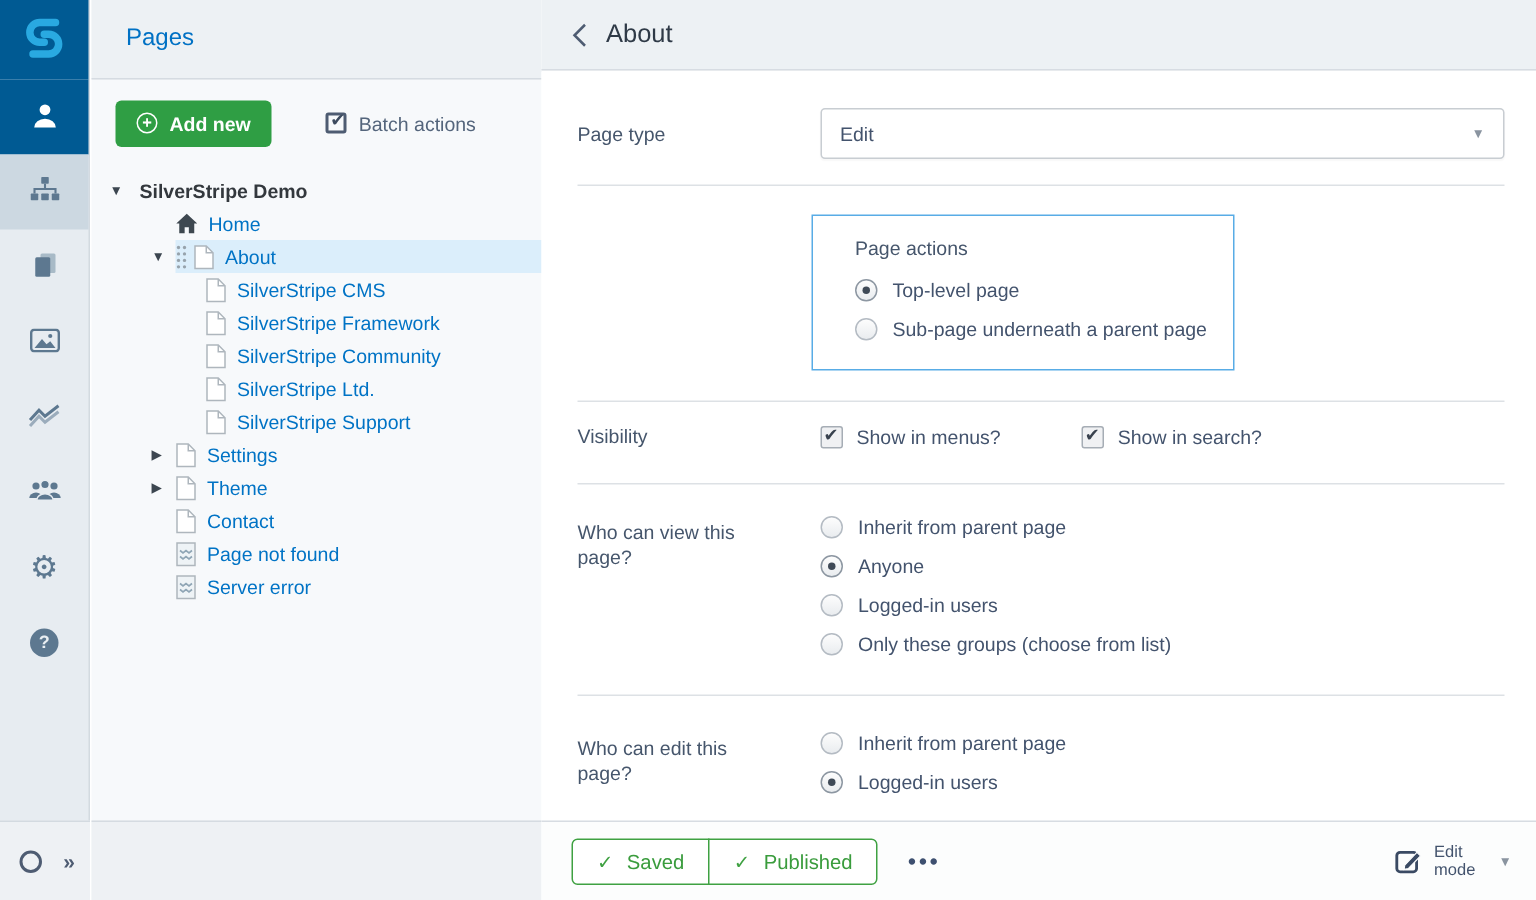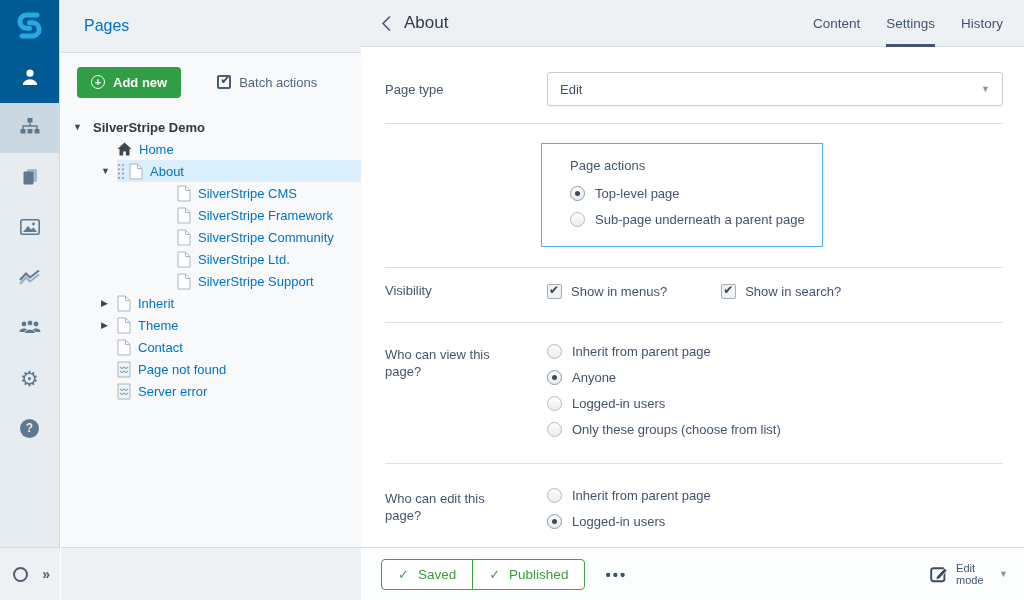--- a/index.html
+++ b/index.html
@@ -26,21 +26,21 @@
   .btn-addnew { display:inline-flex; align-items:center; gap:8px; background:#2f9e44; border:none; color:#fff; font-size:13px; font-weight:bold; padding:8px 14px; border-radius:4px; cursor:pointer; font-family:inherit; }
   .plus-circ { width:14px; height:14px; border:1.6px solid #fff; border-radius:50%; display:inline-flex; align-items:center; justify-content:center; font-size:11px; font-weight:bold; line-height:1; }
   .batch { display:inline-flex; align-items:center; gap:8px; margin-left:16px; color:#54657c; cursor:pointer;padding-left:20px; }
   .batch-box { width:14px; height:14px; border:2px solid #4e5c72; border-radius:2px; position:relative; }
   .batch-box::after { content:"\2714"; position:absolute; left:1px; top:-4px; font-size:12px; color:#3c4a5e; }
   .list-toggle { margin-left:auto; cursor:pointer; display:flex; }
 
   .tree { padding-top:5px; }
   .tree-row { height:22px; display:flex; align-items:center; cursor:pointer; }
   .arrow { width:16px; flex:0 0 16px; font-size:9px; color:#3c4650; text-align:left; cursor:pointer; }
-  .pl-root { padding-left:12px; } .pl-1 { padding-left:40px; } .pl-2 { padding-left:116px;text-align:center; }
+  .pl-root { padding-left:12px; } .pl-1 { padding-left:40px; } .pl-2 { padding-left:76px;text-align:center; }
   .t-label { color:#0073c5; margin-left:7px; white-space:nowrap; }
   .t-root-label { color:#33383d; font-weight:bold; margin-left:4px; }
   .sel-wrap { display:flex; align-items:center; flex:1; height:22px; background:#dbeefb; }
   .drag-dots { margin-right:4px; display:flex; }
   .t-icon { display:flex; flex:0 0 auto; }
   .tree-bottom { position:absolute; left:0; bottom:0; width:100%; background:#eef1f4; border-top:1px solid #d5dbe1; height:53px; display:flex; align-items:center; justify-content:flex-end; padding-right:12px; }
 
   
   .editor { position:absolute; left:361px; top:0; width:663px; height:600px; background:#fff; }
   .ed-header { height:47px; background:#edf1f4; border-bottom:1px solid #d7dce2; display:flex; align-items:center; padding:0 21px 0 16px; }
@@ -298,21 +298,21 @@
       </div>
 
       <div class="tree-row pl-1">
         <span class="arrow">▶</span>
         <span class="t-icon">
           <svg width="14" height="17" viewBox="0 0 14 17">
               <path d="M1 1 h7.5 L13 5.5 V16 H1 z" fill="#fff" stroke="#aeb6bd"></path>
               <path d="M8.5 1 V5.5 H13" fill="none" stroke="#aeb6bd"></path>
             </svg>
         </span>
-        <span class="t-label">Inherit</span>
+        <span class="t-label">Settings</span>
       </div>
       <div class="tree-row pl-1">
         <span class="arrow">▶</span>
         <span class="t-icon">
           <svg width="14" height="17" viewBox="0 0 14 17">
               <path d="M1 1 h7.5 L13 5.5 V16 H1 z" fill="#fff" stroke="#aeb6bd"></path>
               <path d="M8.5 1 V5.5 H13" fill="none" stroke="#aeb6bd"></path>
             </svg>
         </span>
         <span class="t-label">Theme</span>
@@ -355,25 +355,20 @@
   </div>
 
   <div class="editor">
     <div class="ed-header">
       <span class="back-btn">
         <svg width="11" height="17" viewBox="0 0 11 17">
           <polyline points="9,1.5 2,8.5 9,15.5" fill="none" stroke="#4e5c72" stroke-width="1.7"></polyline>
         </svg>
       </span>
       <span class="ed-title">About</span>
-      <div class="tabs">
-        <span class="tab">Content</span>
-        <span class="tab active">Settings</span>
-        <span class="tab">History</span>
-      </div>
     </div>
 
     <div class="ed-body">
 
       <div class="form-row row-pagetype">
         <span class="f-label">Page type</span>
         <div class="f-field">
           <div class="select">
             <span>Edit</span>
             <span class="caret">▼</span>

